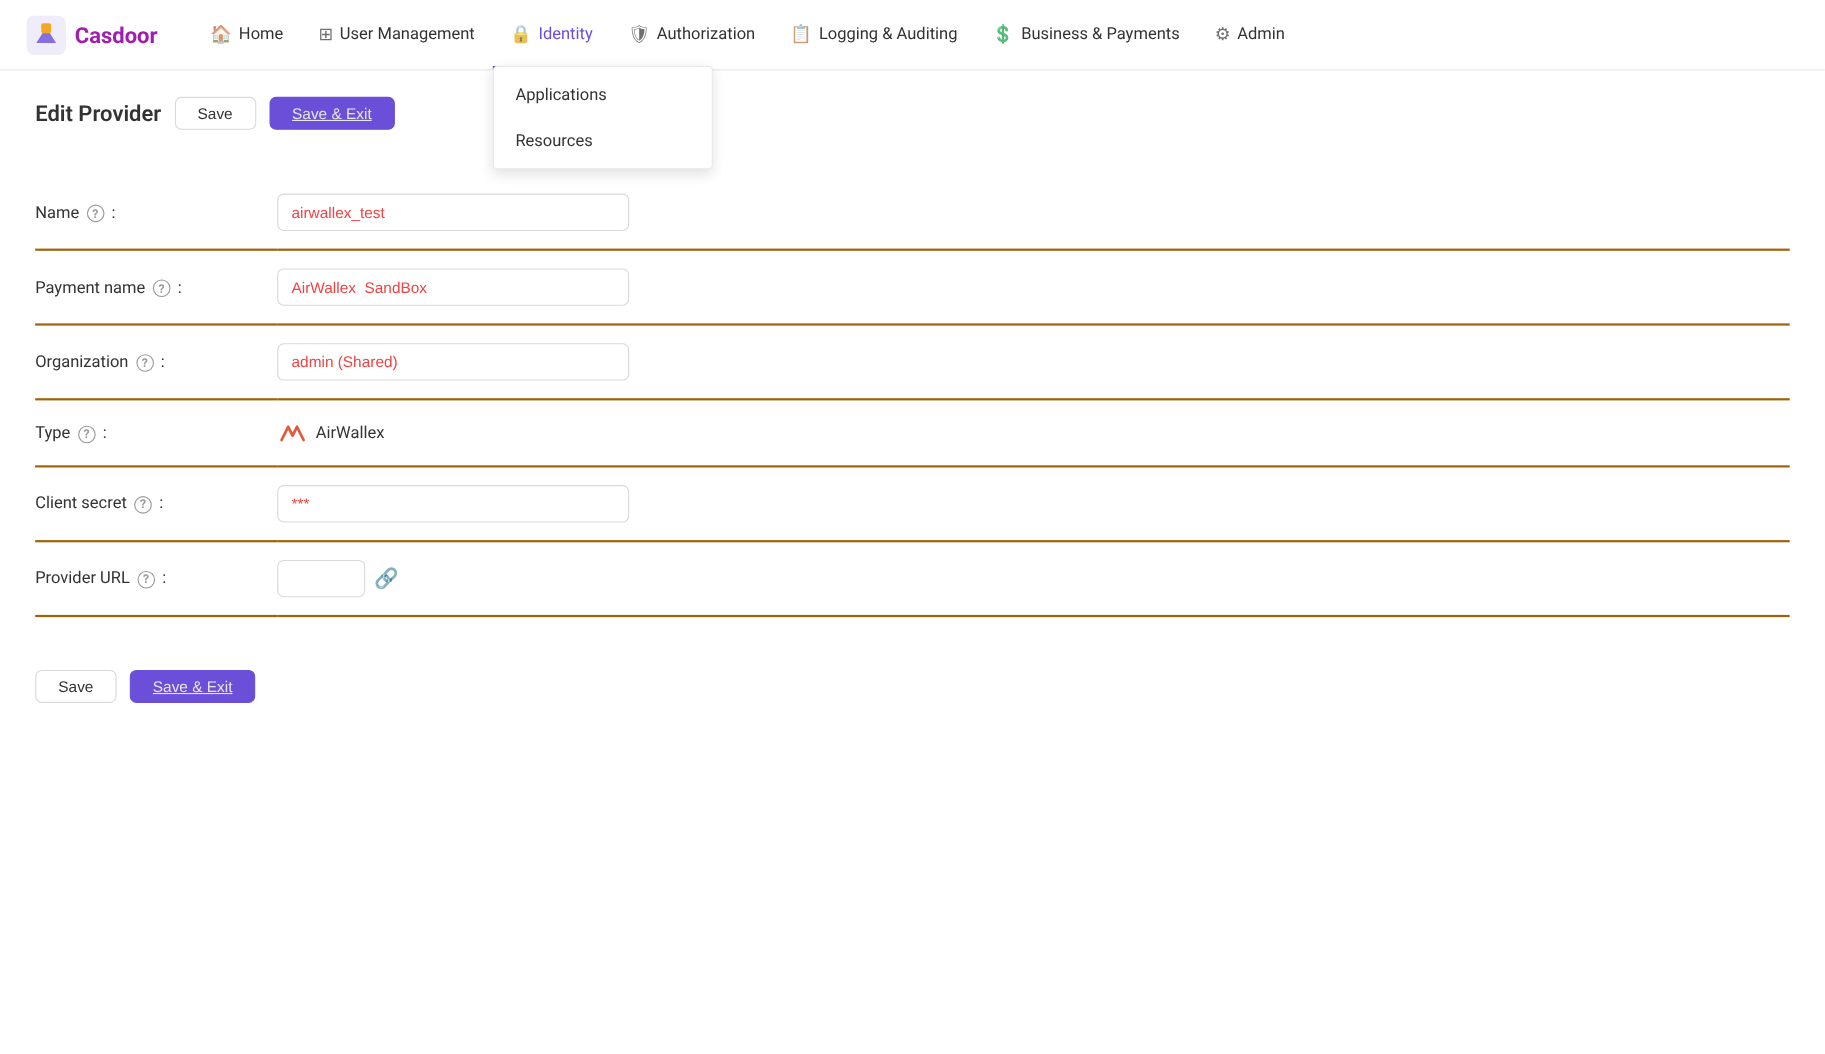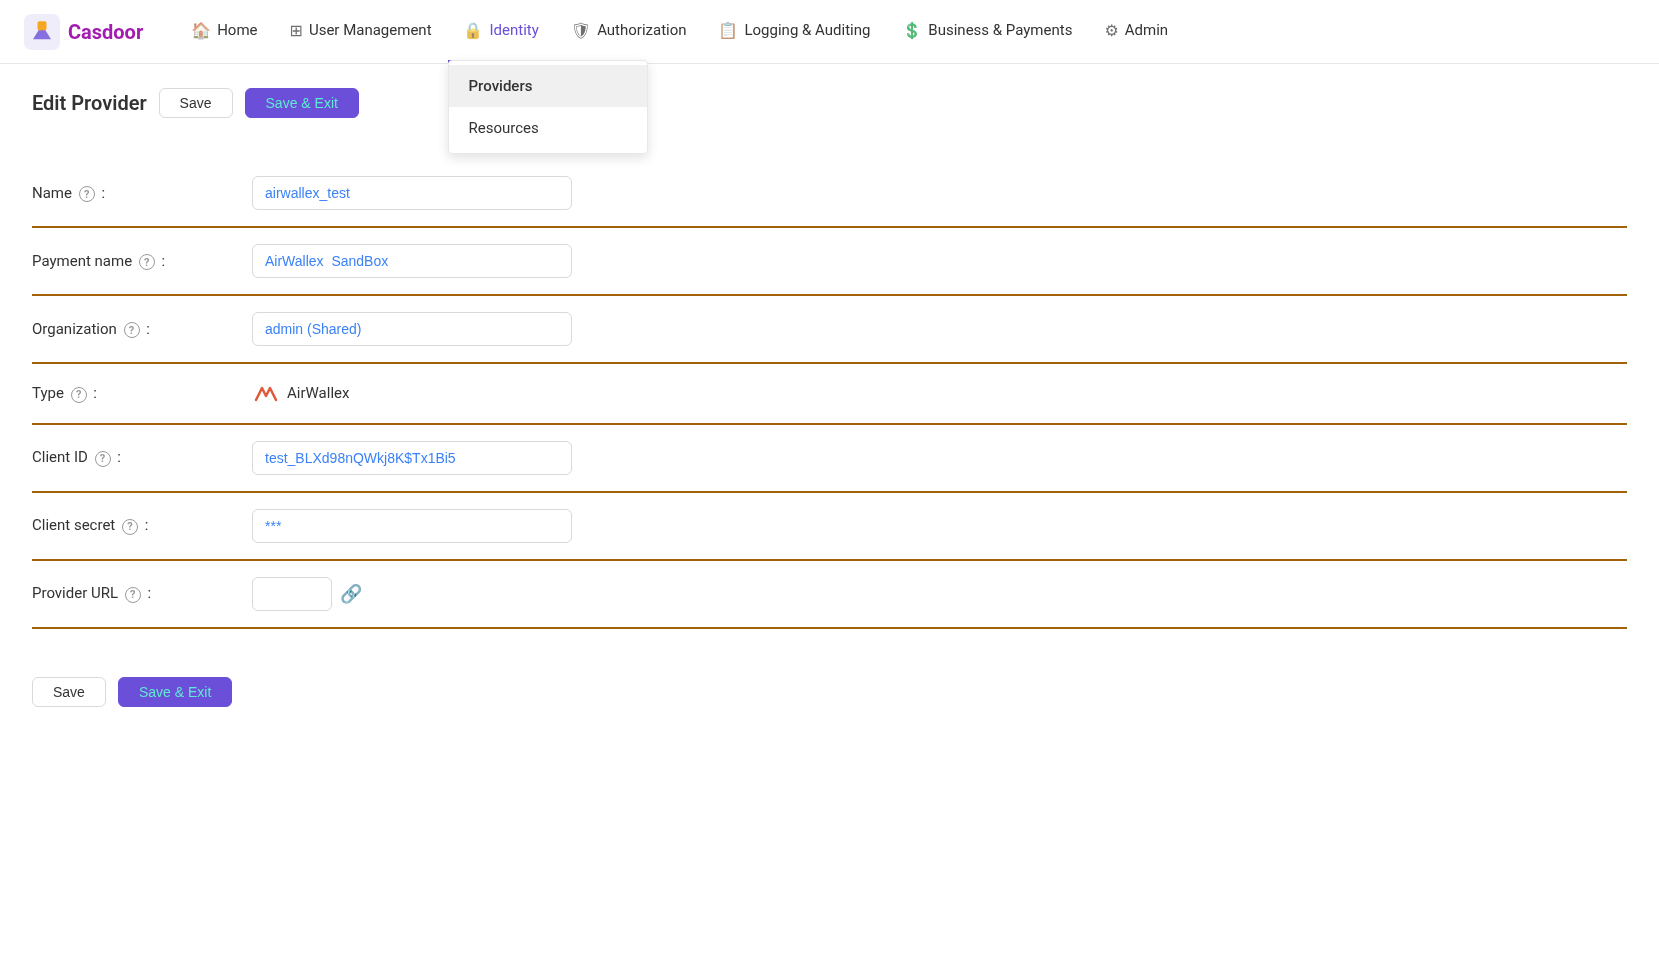--- a/index.html
+++ b/index.html
@@ -90,22 +90,23 @@
       border-radius: 6px;
       font-size: 14px;
       cursor: pointer;
       border: 1px solid #d9d9d9;
       background: #fff;
       color: #333;
       font-weight: 500;
     }
     .btn-primary {
       background: #6b4fd8;
-      color: #5eead4;
+      color: #e5e5e5;
       border-color: #6b4fd8;
+      text-decoration: underline;
     }
 
     
     .form-table {
       width: 100%;
       border-collapse: collapse;
     }
     .form-row {
       border-bottom: 2px solid #a16207;
     }
@@ -120,21 +121,21 @@
     .form-value-cell {
       padding: 16px 0;
       vertical-align: middle;
     }
     .form-input {
       border: 1px solid #d9d9d9;
       border-radius: 6px;
       padding: 8px 12px;
       font-size: 14px;
       min-width: 320px;
-      color: #3b82f6;
+      color: #ef4444;
       background: #fff;
       outline: none;
     }
 
     .help-icon {
       display: inline-flex;
       align-items: center;
       justify-content: center;
       width: 16px;
       height: 16px;
@@ -210,22 +211,22 @@
     <li class="nav-item">
       <span class="nav-icon">⊞</span>
       <span>User Management</span>
     </li>
 
     <li class="nav-item active identity-nav-wrapper" style="padding:0 16px;">
       <span class="nav-icon">🔒</span>
       <span>Identity</span>
 
       <div class="identity-dropdown">
-        <div class="dropdown-item active">
-          <span>Providers</span>
+        <div class="dropdown-item">
+          <span>Applications</span>
         </div>
         <div class="dropdown-item">
           <span>Resources</span>
         </div>
       </div>
     </li>
 
     <li class="nav-item">
       <span class="nav-icon">🛡</span>
       <span>Authorization</span>
@@ -299,29 +300,20 @@
           <div class="type-display">
 
             <svg width="28" height="22" viewBox="0 0 28 22">
               <path d="M4 18 L10 6 L14 14 L18 6 L24 18" stroke="#e05a3a" stroke-width="2.5" fill="none" stroke-linejoin="round" stroke-linecap="round"></path>
             </svg>
             <span>AirWallex</span>
           </div>
         </td>
       </tr>
 
-      <tr class="form-row">
-        <td class="form-label-cell">
-          <span>Client ID</span>
-          <span class="help-icon">?</span> :
-        </td>
-        <td class="form-value-cell">
-          <input class="form-input" type="text" value="test_BLXd98nQWkj8K$Tx1Bi5" style="">
-        </td>
-      </tr>
 
       <tr class="form-row">
         <td class="form-label-cell">
           <span>Client secret</span>
           <span class="help-icon">?</span> :
         </td>
         <td class="form-value-cell">
           <input class="form-input" type="text" value="***" style="">
         </td>
       </tr>

